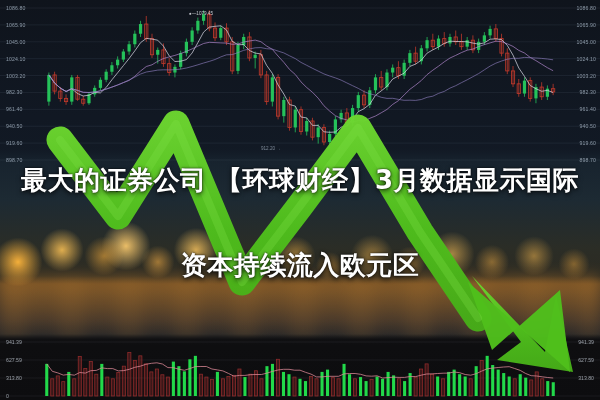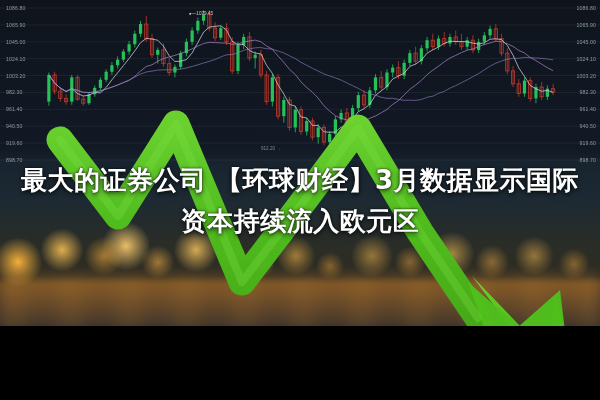--- a/index.html
+++ b/index.html
@@ -1,20 +1,20 @@
 <!DOCTYPE html>
 <html><head>
 <meta charset="utf-8">
 <style>
   html,body{margin:0;padding:0;background:#000;}
   body{font-family:"Liberation Sans","DejaVu Sans",sans-serif;}
 
   #stage{
     position:relative;
-    width:600px;height:326px;
+    width:600px;height:400px;
     overflow:hidden;
     background:#0f766e;
   }
 
   
   .photo-bg{
     position:absolute;left:0;top:0;width:600px;height:400px;
     background:
       
       radial-gradient(circle 34px at 18px 262px, rgba(255,182,60,.95), rgba(255,150,30,0) 72%),
@@ -95,21 +95,21 @@
     text-align:center;
     color:#ffffff;
     font-family:"DejaVu Sans","Liberation Sans",sans-serif;
     font-weight:bold;
     font-size:26px;
     line-height:41px;
     letter-spacing:.5px;
     text-shadow:0 2px 5px rgba(0,0,0,.72), 0 0 2px rgba(0,0,0,.9);
     z-index:40;
   }
-  .headline .l2{display:block;}
+  .headline .l2{display:block;margin-top:44px;}
 
   
   .arrow-wrap{position:absolute;left:0;top:0;width:600px;height:400px;z-index:20;pointer-events:none;}
 </style>
 </head>
 <body>
 
 <div id="stage">
 
   <div class="photo-bg"></div>

